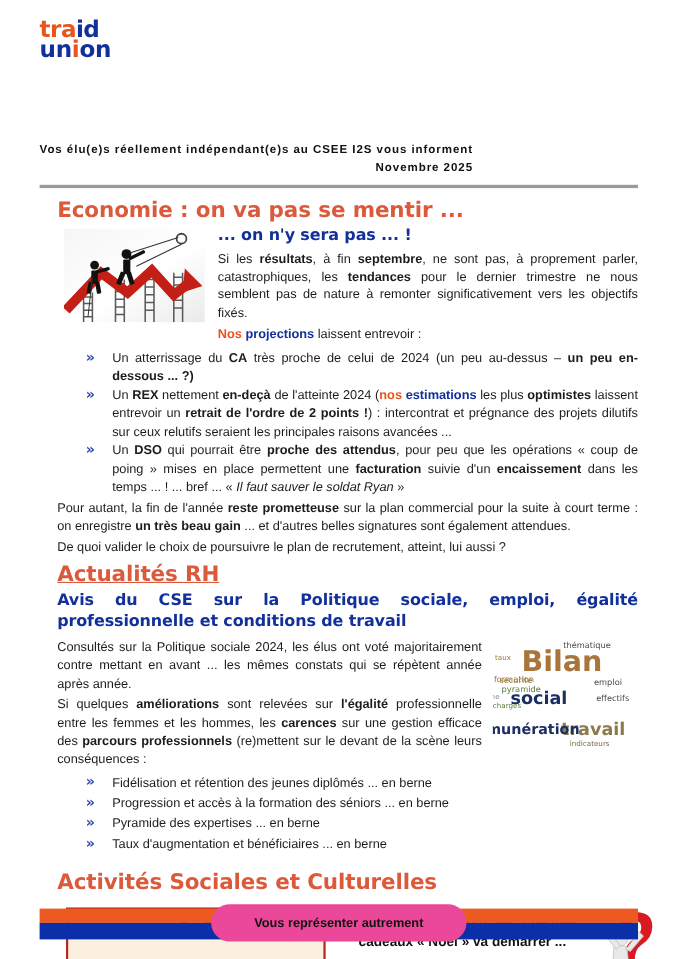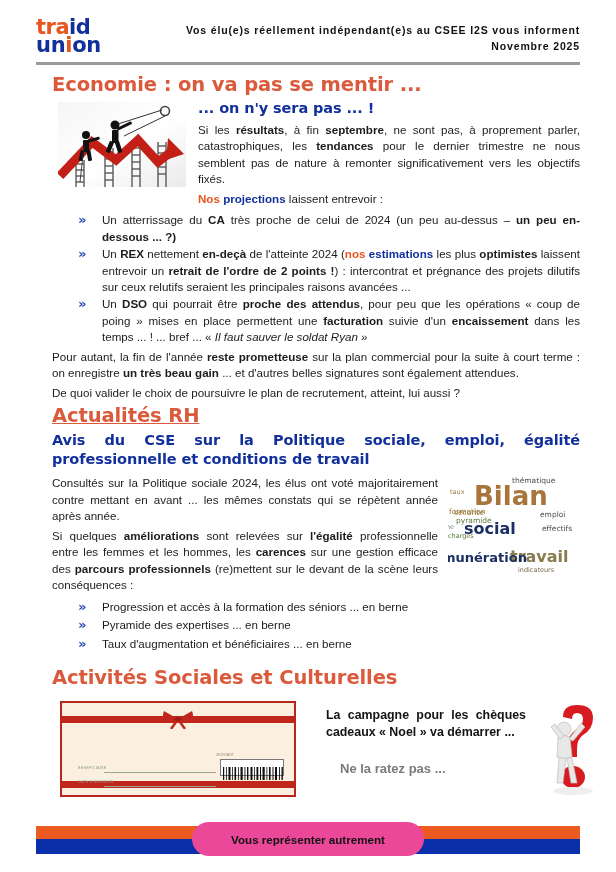--- a/index.html
+++ b/index.html
@@ -22,20 +22,21 @@
     box-sizing: border-box;
     padding: 0 36px;
   }
 
   
   .masthead {
     display: flex;
     align-items: flex-start;
     justify-content: space-between;
     padding-top: 16px;
+    flex-direction: column;
   }
   .logo {
     width: 104px;
     flex: 0 0 104px;
     line-height: 0.88;
     font-family: "DejaVu Sans", sans-serif;
     font-weight: bold;
     padding-top: 2px;
   }
   .logo-l1 {
@@ -391,20 +392,21 @@
       <span style="left:70px;top:90px;font-size:6.5px;color:#7A6A4A;">indicateurs</span>
       <span style="left:-2px;top:47px;font-size:6.5px;color:#8A8A8A;">ne</span>
     </div>
 
     <p class="body">Consultés sur la Politique sociale 2024, les élus ont voté majoritairement contre mettant en avant ... les mêmes constats qui se répètent année après année.</p>
     <p class="body"><span>Si quelques </span><b>améliorations</b><span> sont relevées sur </span><b>l'égalité</b><span> professionnelle entre les femmes et les hommes, les </span><b>carences</b><span> sur une gestion efficace des </span><b>parcours professionnels</b><span> (re)mettent sur le devant de la scène leurs conséquences :</span></p>
     <div style="clear:both"></div>
   </div>
 
   <ul class="chev tight">
+    <li>Fidélisation et rétention des jeunes diplômés ... en berne</li>
     <li>Progression et accès à la formation des séniors ... en berne</li>
     <li>Pyramide des expertises ... en berne</li>
     <li>Taux d'augmentation et bénéficiaires ... en berne</li>
   </ul>
 
   <h1 class="section-title" style="margin-top:14px;">Activités Sociales et Culturelles</h1>
 
   <div class="asc-wrap" style="height:120px;">
     <div class="cheque">
       <div class="band top"></div>

